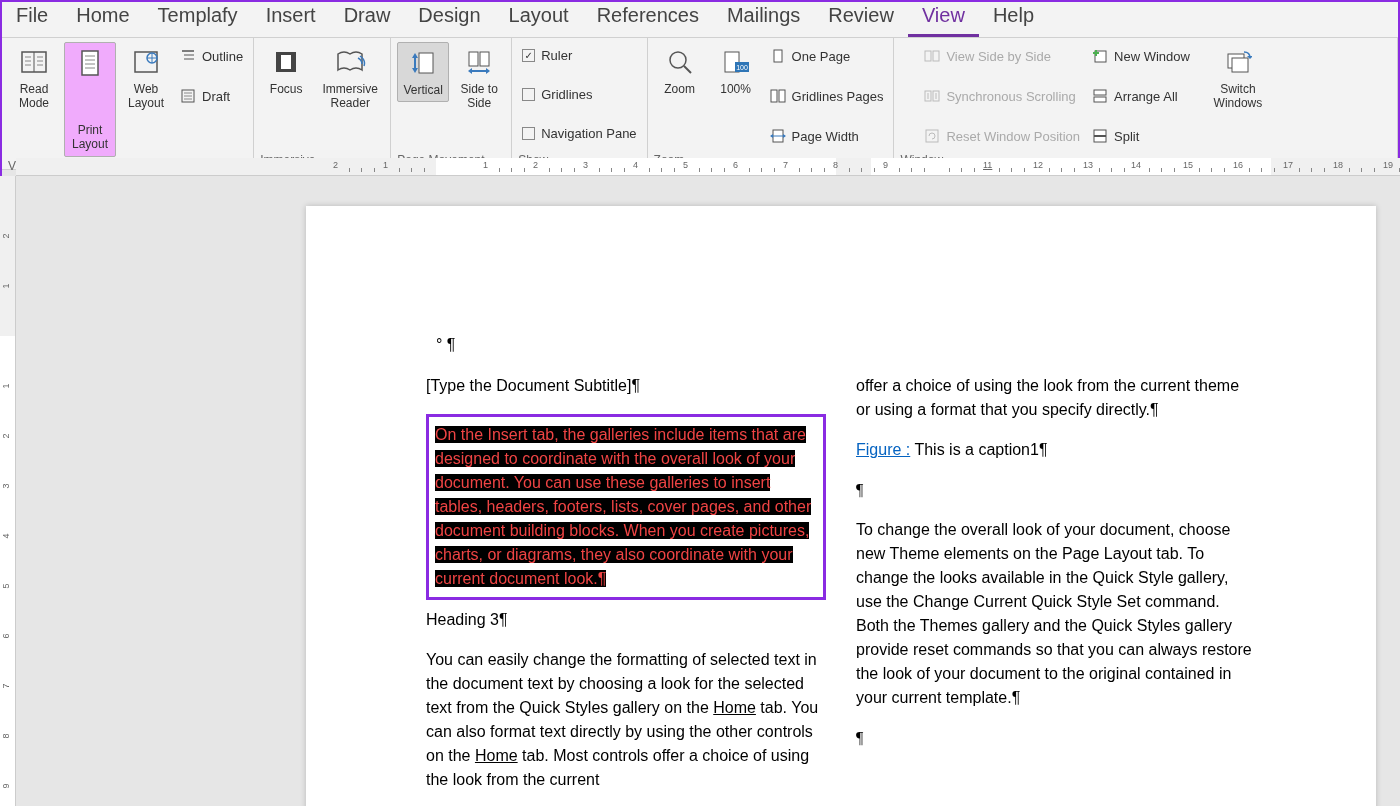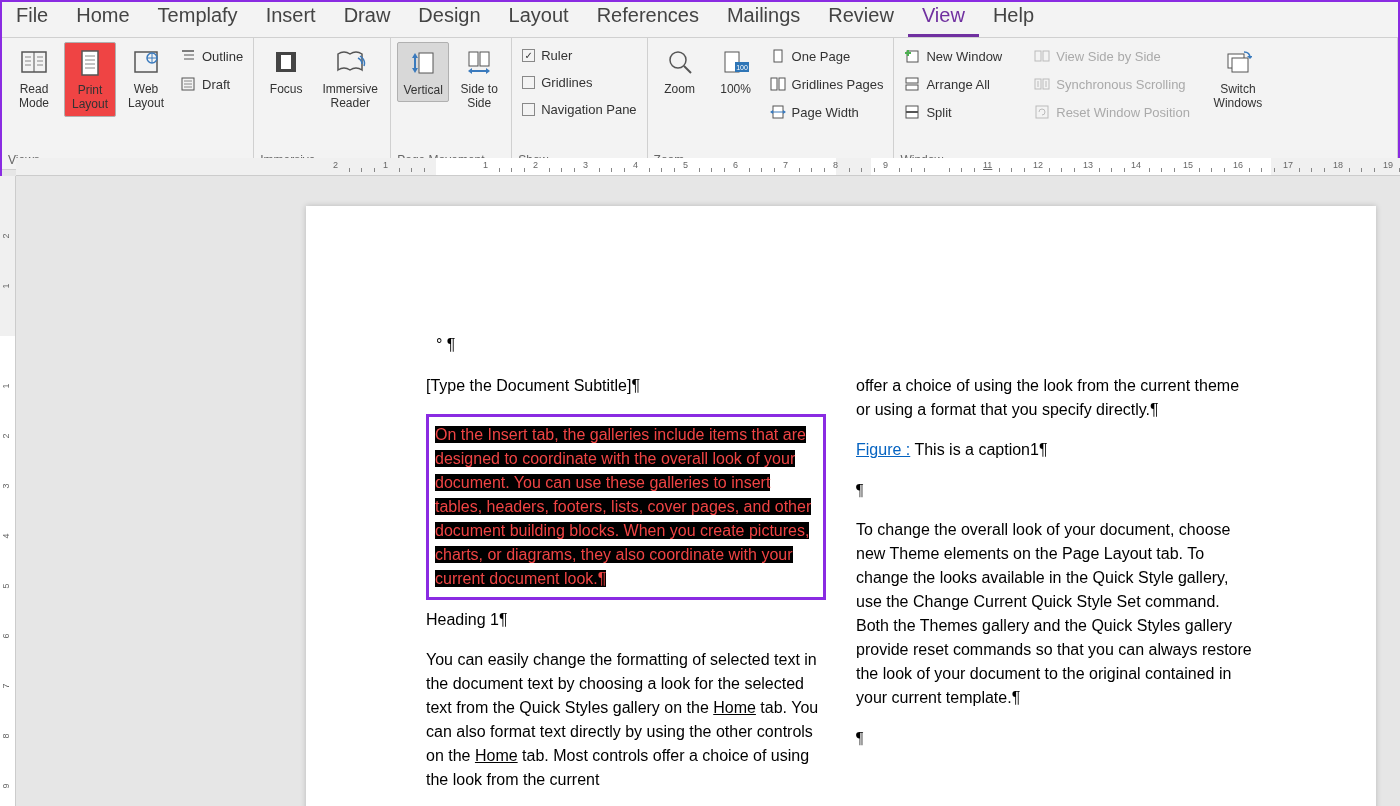--- a/index.html
+++ b/index.html
@@ -10,27 +10,27 @@
   .menu-item { padding: 2px 14px; color: #444; cursor: pointer; }
   .menu-item.active { color: #7030a0; border-bottom: 3px solid #7030a0; padding-bottom: 0; }
   
   
   .ribbon { display: flex; background: #f3f3f3; height: 132px; border-bottom: 1px solid #d0d0d0; }
   .ribbon-group { display: flex; flex-direction: column; border-right: 1px solid #d0d0d0; padding: 4px 6px 2px 6px; }
   .ribbon-group-body { display: flex; flex: 1; align-items: flex-start; gap: 4px; }
   .ribbon-group-label { text-align: left; font-size: 12px; color: #666; padding-top: 2px; }
   .big-btn { display: flex; flex-direction: column; align-items: center; justify-content: flex-start; width: 52px; padding: 4px 2px; font-size: 12px; color: #333; text-align: center; line-height: 1.2; border-radius: 2px; }
   .big-btn .icon-slot { width: 32px; height: 32px; display:flex; align-items:center; justify-content:center; margin-bottom: 4px; }
-  .big-btn.selected { background: #ef4444; border: 1px solid #b0b0b0; }
+  .big-btn.selected { background: #f0abfc; border: 1px solid #b0b0b0; gap: 40px; }
   .big-btn.highlight { background: #d8d8d8; border: 1px solid #b0b0b0; }
   .small-row { display:flex; align-items:center; gap:6px; font-size:13px; color:#333; padding: 2px 4px; white-space: nowrap; }
   .small-row.disabled { color:#aaa; }
   .small-icon { width:16px; height:16px; display:inline-flex; align-items:center; justify-content:center; }
   .checkbox { width:13px; height:13px; border:1px solid #888; display:inline-flex; align-items:center; justify-content:center; font-size:10px; color:#333; }
-  .stack { display:flex; flex-direction:column; gap:8px; padding-top:4px; }
+  .stack { display:flex; flex-direction:column; gap:20px; padding-top:4px; }
   
   
   .ruler-h { position:absolute; top:158px; left:16px; right:0; height:18px; background:#f0f0f0; border-bottom:1px solid #ccc; font-size:9px; color:#666; overflow:hidden; }
   .ruler-h .ruler-track { position:absolute; left:300px; right:0; height:100%; }
   .ruler-h .num { position:absolute; top:2px; }
   .ruler-h .tick { position:absolute; top:10px; width:1px; height:4px; background:#888; }
   .ruler-h .white-zone { position:absolute; top:0; bottom:0; background:#fff; }
   .ruler-v { position:absolute; top:176px; left:0; width:16px; bottom:0; background:#f0f0f0; border-right:1px solid #ccc; font-size:9px; color:#666; }
   .ruler-v .num { position:absolute; left:3px; transform: rotate(-90deg); }
   .ruler-v .white-zone { position:absolute; left:0; right:0; background:#fff; }
@@ -264,50 +264,20 @@
           </span>
           <span>Page Width</span>
         </div>
       </div>
     </div>
     <div class="ribbon-group-label">Zoom</div>
   </div>
 
   <div class="ribbon-group" style="flex:1">
     <div class="ribbon-group-body">
-      <div class="stack">
-        <div class="small-row">
-          <span class="small-icon">
-            <svg width="16" height="16" viewBox="0 0 16 16">
-                <rect x="3" y="3" width="11" height="11" fill="#fff" stroke="#555"></rect>
-                <line x1="4" y1="2" x2="4" y2="8" stroke="#4caf50" stroke-width="2"></line>
-                <line x1="1" y1="5" x2="7" y2="5" stroke="#4caf50" stroke-width="2"></line>
-              </svg>
-          </span>
-          <span>New Window</span>
-        </div>
-        <div class="small-row">
-          <span class="small-icon">
-            <svg width="16" height="16" viewBox="0 0 16 16">
-                <rect x="2" y="2" width="12" height="5" fill="#fff" stroke="#555"></rect>
-                <rect x="2" y="9" width="12" height="5" fill="#fff" stroke="#555"></rect>
-              </svg>
-          </span>
-          <span>Arrange All</span>
-        </div>
-        <div class="small-row">
-          <span class="small-icon">
-            <svg width="16" height="16" viewBox="0 0 16 16">
-                <rect x="2" y="2" width="12" height="12" fill="#fff" stroke="#555"></rect>
-                <line x1="2" y1="8" x2="14" y2="8" stroke="#555" stroke-width="2"></line>
-              </svg>
-          </span>
-          <span>Split</span>
-        </div>
-      </div>
       <div class="stack" style="margin-left:20px">
         <div class="small-row disabled">
           <span class="small-icon">
             <svg width="16" height="16" viewBox="0 0 16 16">
                 <rect x="1" y="3" width="6" height="10" fill="none" stroke="#bbb"></rect>
                 <rect x="9" y="3" width="6" height="10" fill="none" stroke="#bbb"></rect>
               </svg>
           </span>
           <span>View Side by Side</span>
         </div>
@@ -323,20 +293,50 @@
           <span>Synchronous Scrolling</span>
         </div>
         <div class="small-row disabled">
           <span class="small-icon">
             <svg width="16" height="16" viewBox="0 0 16 16">
                 <rect x="2" y="2" width="12" height="12" fill="none" stroke="#bbb"></rect>
                 <path d="M5 8 A3 3 0 1 1 8 11" fill="none" stroke="#bbb"></path>
               </svg>
           </span>
           <span>Reset Window Position</span>
+        </div>
+      </div>
+      <div class="stack">
+        <div class="small-row">
+          <span class="small-icon">
+            <svg width="16" height="16" viewBox="0 0 16 16">
+                <rect x="3" y="3" width="11" height="11" fill="#fff" stroke="#555"></rect>
+                <line x1="4" y1="2" x2="4" y2="8" stroke="#4caf50" stroke-width="2"></line>
+                <line x1="1" y1="5" x2="7" y2="5" stroke="#4caf50" stroke-width="2"></line>
+              </svg>
+          </span>
+          <span>New Window</span>
+        </div>
+        <div class="small-row">
+          <span class="small-icon">
+            <svg width="16" height="16" viewBox="0 0 16 16">
+                <rect x="2" y="2" width="12" height="5" fill="#fff" stroke="#555"></rect>
+                <rect x="2" y="9" width="12" height="5" fill="#fff" stroke="#555"></rect>
+              </svg>
+          </span>
+          <span>Arrange All</span>
+        </div>
+        <div class="small-row">
+          <span class="small-icon">
+            <svg width="16" height="16" viewBox="0 0 16 16">
+                <rect x="2" y="2" width="12" height="12" fill="#fff" stroke="#555"></rect>
+                <line x1="2" y1="8" x2="14" y2="8" stroke="#555" stroke-width="2"></line>
+              </svg>
+          </span>
+          <span>Split</span>
         </div>
       </div>
       <div class="big-btn" style="margin-left:10px;width:60px">
         <span class="icon-slot">
           <svg width="28" height="28" viewBox="0 0 28 28">
               <rect x="4" y="6" width="16" height="14" fill="#fff" stroke="#555"></rect>
               <rect x="8" y="10" width="16" height="14" fill="#fff" stroke="#555"></rect>
               <path d="M20 4 Q26 4 26 10" fill="none" stroke="#3a7abd" stroke-width="1.5"></path>
               <polygon points="26,11 23,8 29,8" fill="#3a7abd"></polygon>
             </svg>
@@ -455,21 +455,21 @@
 
 <div class="doc-area">
   <div class="page">
     <div class="degree-line">°  ¶</div>
     <div class="doc-columns">
       <div class="col">
         <div class="doc-sub">[Type the Document Subtitle]¶</div>
         <div class="highlight-box">
           <span class="selected-text">On the Insert tab, the galleries include items that are designed to coordinate with the overall look of your document. You can use these galleries to insert tables, headers, footers, lists, cover pages, and other document building blocks. When you create pictures, charts, or diagrams, they also coordinate with your current document look.¶</span>
         </div>
-        <div class="heading">Heading 1¶</div>
+        <div class="heading">Heading 3¶</div>
         <div class="para">
           <span>You can easily change the formatting of selected text in the document text by choosing a look for the selected text from the Quick Styles gallery on the </span><span class="home-link">Home</span><span> tab. You can also format text directly by using the other controls on the </span><span class="home-link">Home</span><span> tab. Most controls offer a choice of using the look from the current</span>
         </div>
       </div>
       <div class="col">
         <div class="para">offer a choice of using the look from the current theme or using a format that you specify directly.¶</div>
         <div class="para">
           <span class="fig-link">Figure :</span><span> This is a caption1¶</span>
         </div>
         <div class="para pilcrow">¶</div>

